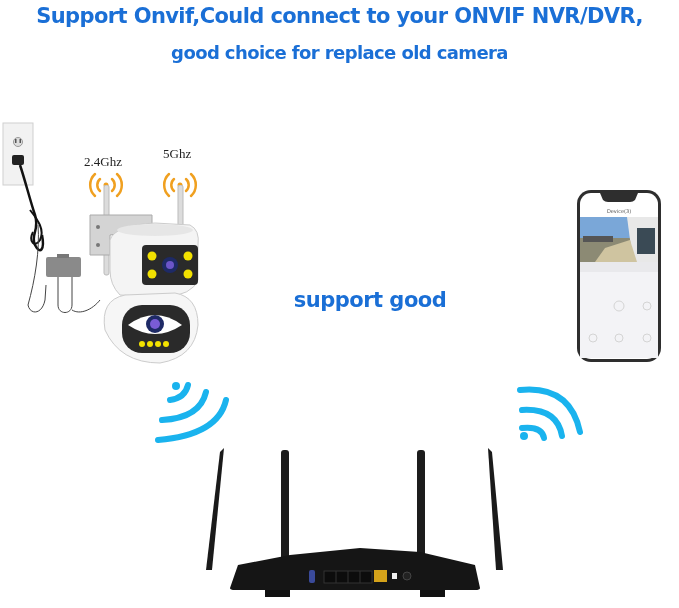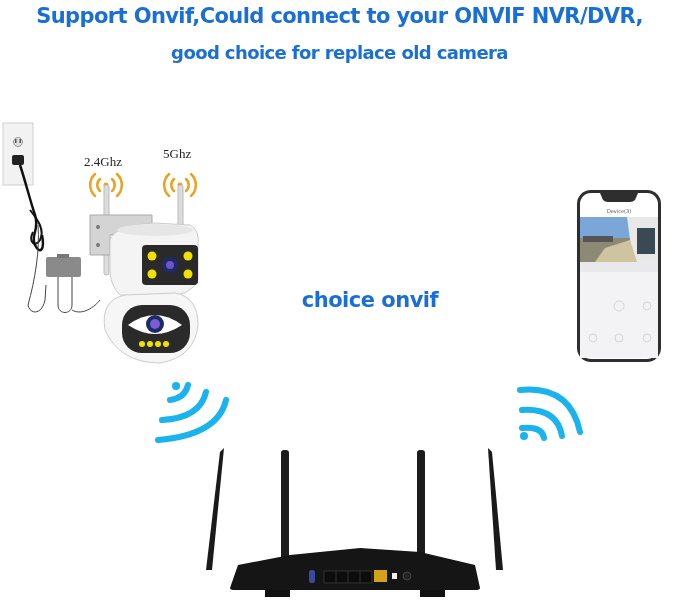--- a/index.html
+++ b/index.html
@@ -80,21 +80,21 @@
   <rect x="42" y="120" width="68" height="48" rx="20" fill="#2a2a2a"></rect>
   <path d="M48 140 Q75 120 102 140 Q75 158 48 140 Z" fill="#ffffff"></path>
   <circle cx="75" cy="139" r="9" fill="#1e2a66"></circle>
     <circle cx="75" cy="139" r="5" fill="#7a5cd6"></circle>
   <circle cx="62" cy="159" r="3" fill="#f2e100"></circle>
     <circle cx="70" cy="159" r="3" fill="#f2e100"></circle>
   <circle cx="78" cy="159" r="3" fill="#f2e100"></circle>
     <circle cx="86" cy="159" r="3" fill="#f2e100"></circle>
 </svg>
 
-<div id="center-label">choice onvif</div>
+<div id="center-label">support good</div>
 
 <svg class="abs" style="left:575px;top:188px" width="90" height="178">
   <rect x="2" y="2" width="84" height="172" rx="14" fill="#2e2e2e"></rect>
   <rect x="5" y="5" width="78" height="166" rx="11" fill="#ffffff"></rect>
   <path d="M25 5 L63 5 L60 12 Q58 14 55 14 L33 14 Q30 14 28 12 Z" fill="#2e2e2e"></path>
   <text x="44" y="25" font-size="5" text-anchor="middle" fill="#555" font-family="DejaVu Sans, sans-serif">Device(3)</text>
   <rect x="5" y="29" width="78" height="45" fill="#7aa7d8"></rect>
   <rect x="5" y="50" width="78" height="24" fill="#8c8a74"></rect>
   <polygon points="52,29 83,29 83,74 58,74" fill="#e8e8e8"></polygon>
   <rect x="62" y="40" width="18" height="26" fill="#3a4a55"></rect>

